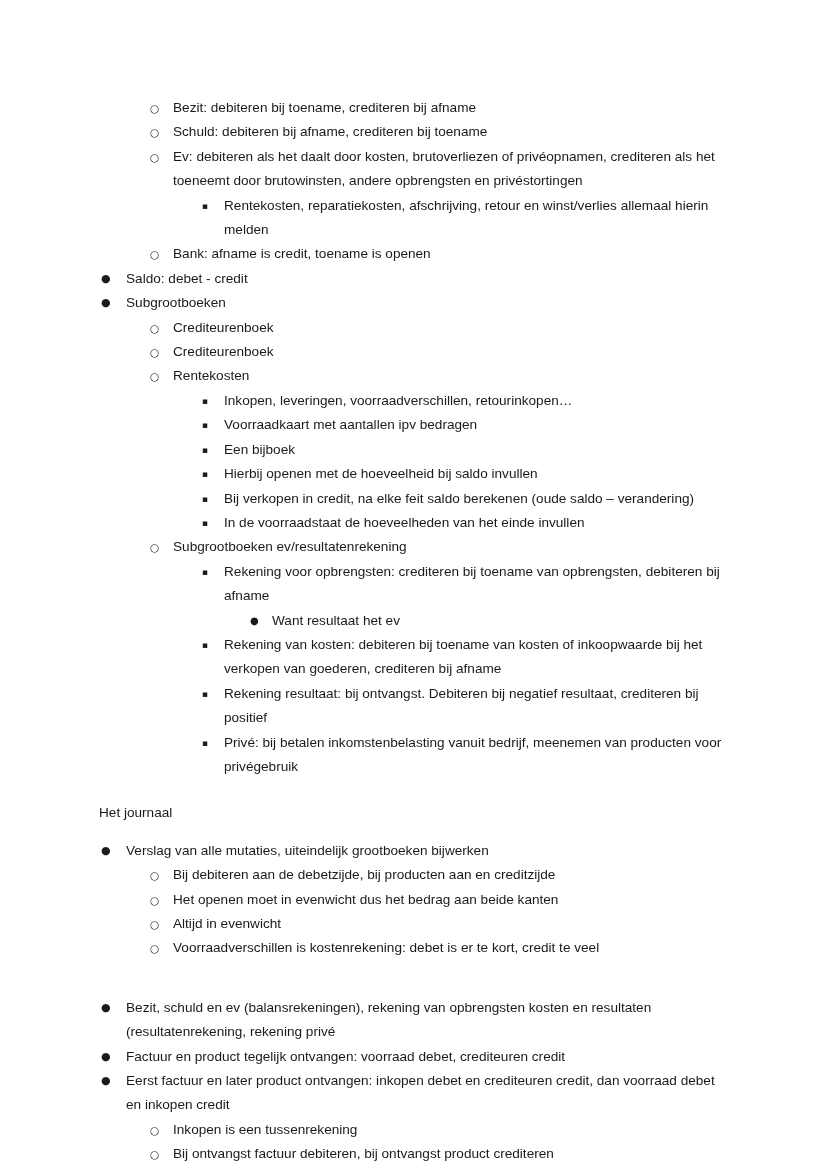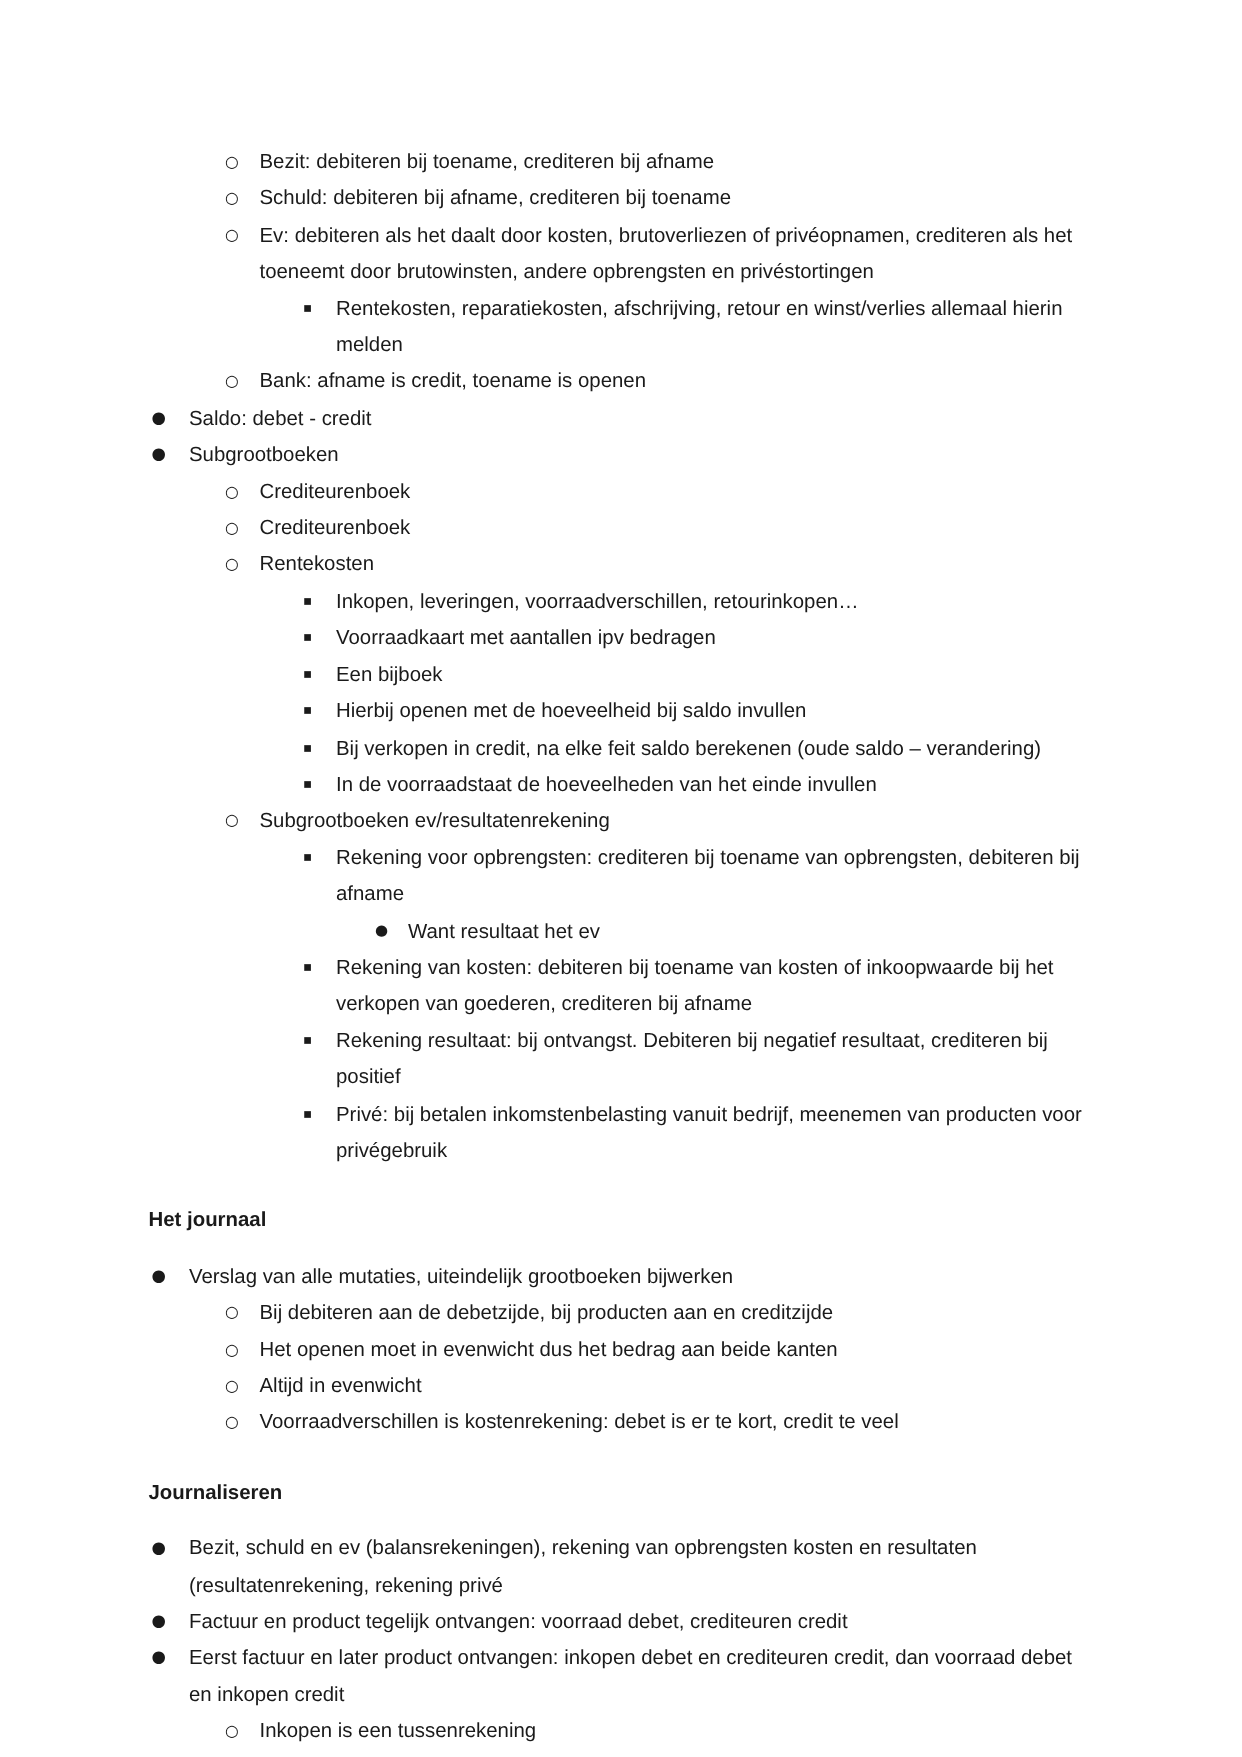--- a/index.html
+++ b/index.html
@@ -66,21 +66,21 @@
   
   .lvl4 { padding-left: 22px; margin-left: 151px; }
   .lvl4 > .marker { font-size: 10px; }
 
   
   .heading {
     display: block;
     margin: 0;
     font-size: 13.6px;
     line-height: 24.4px;
-    font-weight: bold;
+    font-weight: normal;
     color: #1a1a1a;
   }
 
   
   .gap-block { height: 22px; }
   .gap-small { height: 13px; }
 </style>
 </head>
 <body>
 
@@ -205,21 +205,20 @@
           <div class="item lvl2">
             <span class="marker">○</span>
             <span class="txt">Voorraadverschillen is kostenrekening: debet is er te kort, credit te veel</span>
           </div>
         </div>
     </div>
 
     <div class="gap-block"></div>
 
     <div>
-      <p class="heading">Journaliseren</p>
       <div class="gap-small"></div>
       <div id="list-journaliseren">
           <div class="item lvl1">
             <span class="marker">●</span>
             <span class="txt">Bezit, schuld en ev (balansrekeningen), rekening van opbrengsten kosten en resultaten (resultatenrekening, rekening privé</span>
           </div>
           <div class="item lvl1">
             <span class="marker">●</span>
             <span class="txt">Factuur en product tegelijk ontvangen: voorraad debet, crediteuren credit</span>
           </div>

